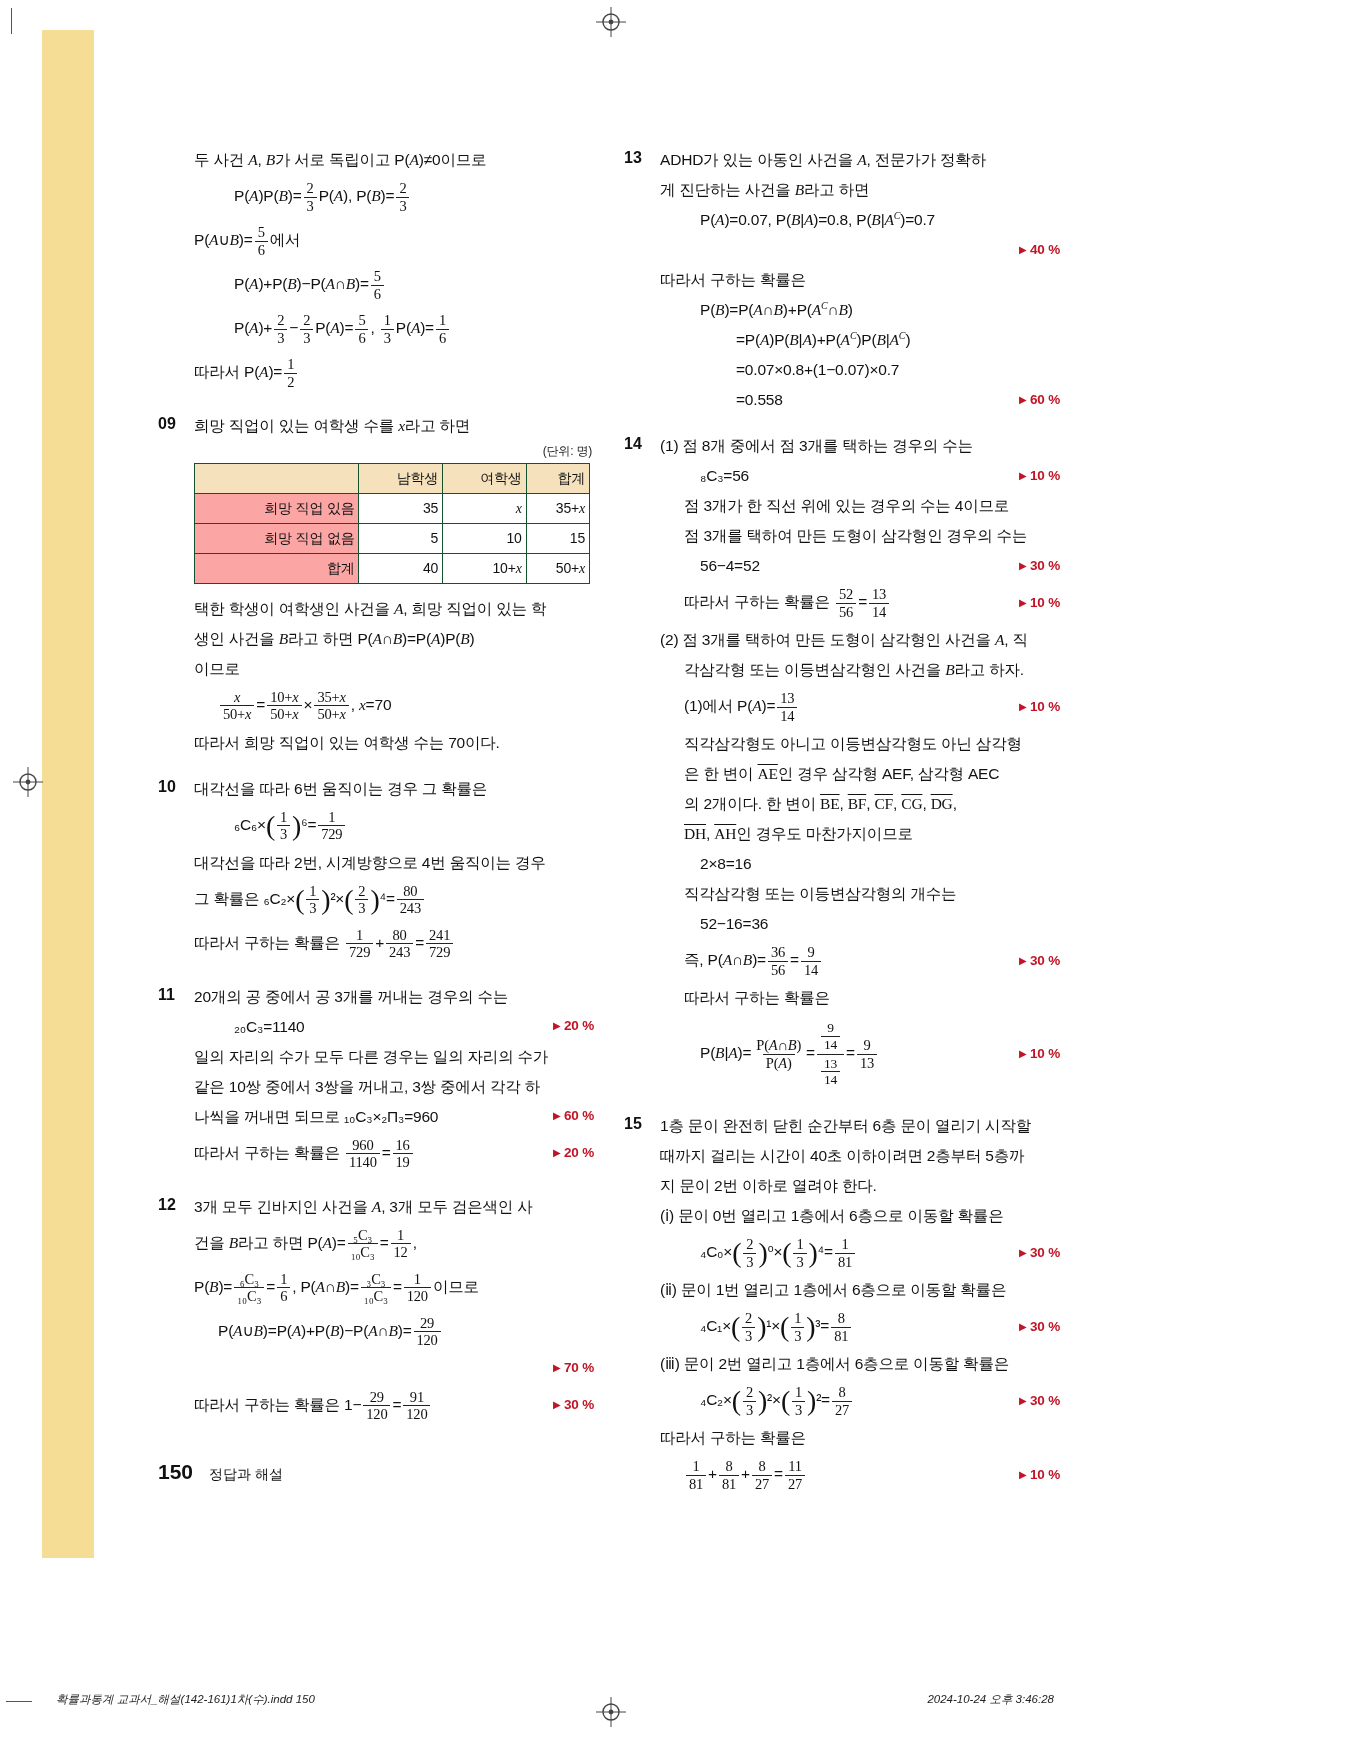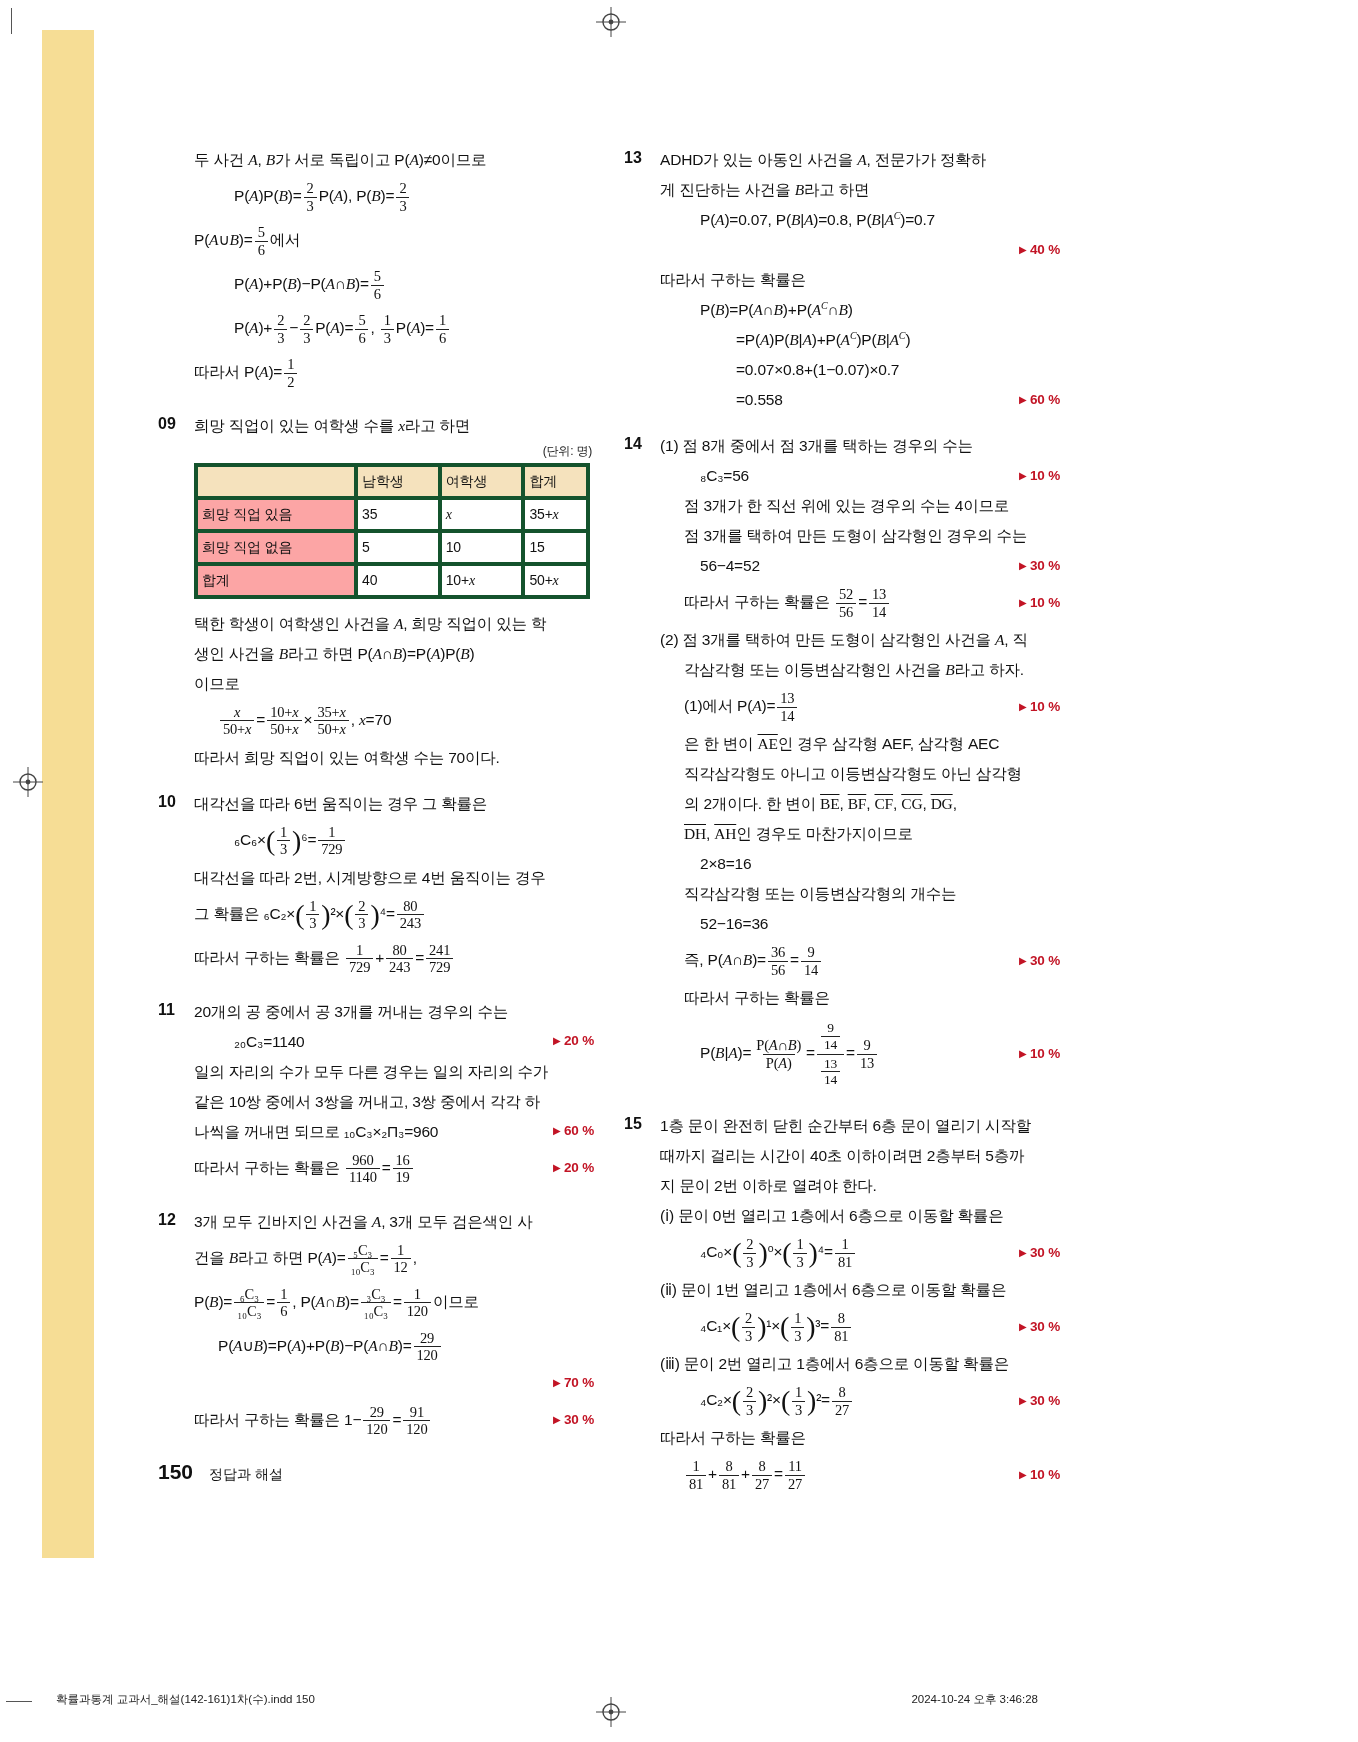--- a/index.html
+++ b/index.html
@@ -25,27 +25,27 @@
   .frac .fn,.frac .fd{padding:0 3px;text-align:center;white-space:nowrap;}
   .frac .fd{border-top:1px solid #222;}
   .frac .frac{font-size:13.5px;margin:1px 1px;}
   .mv{font-family:"Liberation Serif","DejaVu Serif",serif;font-style:italic;}
   .ov{font-family:"Liberation Serif","DejaVu Serif",serif;text-decoration:overline;}
   .bigp{font-family:"Liberation Serif","DejaVu Serif",serif;font-size:1.8em;font-weight:300;line-height:0.85;vertical-align:middle;}
   sup{font-size:0.65em;}
   .tblwrap{margin:2px 0 10px;}
   .unit{text-align:right;font-size:12px;color:#222;margin:0 2px 3px 0;}
   table.stats{border-collapse:collapse;width:99%;font-size:14px;}
-  table.stats td,table.stats th{border:4px solid #14532d;height:29px;text-align:left;font-weight:normal;padding:0 4px;}
+  table.stats td,table.stats th{border:1px solid #14532d;height:29px;text-align:right;font-weight:normal;padding:0 4px;}
   table.stats thead th{background:var(--tabhead,#f5e2bd);}
   table.stats td.rowhead{background:#fca5a5;}
   .footer{position:absolute;left:158px;top:1460px;display:flex;align-items:baseline;gap:16px;}
   .fnum{font-size:21px;font-weight:bold;}
   .fsec{font-size:14px;font-weight:normal;}
-  .printline{position:absolute;left:56px;right:72px;top:1692px;display:flex;justify-content:space-between;font-size:11.5px;color:#222;}
+  .printline{position:absolute;left:56px;right:56px;top:1692px;display:flex;justify-content:space-between;font-size:11.5px;color:#222;font-style:italic;}
   .regmark{position:absolute;}
   .trim{position:absolute;background:#555;}
 </style>
 </head>
 <body>
 
 <div class="sheet">
 
   <div class="stripe"></div>
 
@@ -399,24 +399,24 @@
             <span class="ltext">각삼각형 또는 이등변삼각형인 사건을 <span class="mv">B</span>라고 하자.</span>
           </div>
           <div class="line i1 tall">
             <span class="ltext">(1)에서  P(<span class="mv">A</span>)=<span class="frac">
                 <span class="fn">13</span>
                 <span class="fd">14</span>
               </span></span>
             <span class="pct"><span class="mk">▶</span> 10 %</span>
           </div>
           <div class="line i1">
+            <span class="ltext">직각삼각형도 아니고 이등변삼각형도 아닌 삼각형</span>
+          </div>
+          <div class="line i1">
             <span class="ltext">은 한 변이 <span class="ov">AE</span>인 경우 삼각형 AEF, 삼각형 AEC</span>
-          </div>
-          <div class="line i1">
-            <span class="ltext">직각삼각형도 아니고 이등변삼각형도 아닌 삼각형</span>
           </div>
           <div class="line i1">
             <span class="ltext">의 2개이다. 한 변이 <span class="ov">BE</span>, <span class="ov">BF</span>, <span class="ov">CF</span>, <span class="ov">CG</span>, <span class="ov">DG</span>,</span>
           </div>
           <div class="line i1">
             <span class="ltext"><span class="ov">DH</span>, <span class="ov">AH</span>인 경우도 마찬가지이므로</span>
           </div>
           <div class="line i2">
             <span class="ltext">2×8=16</span>
           </div>

